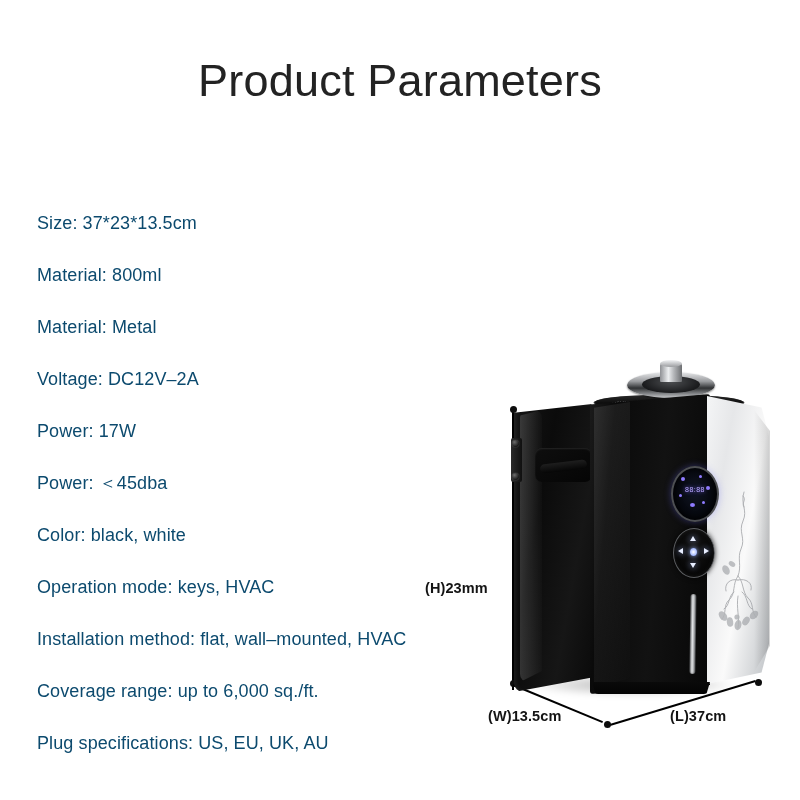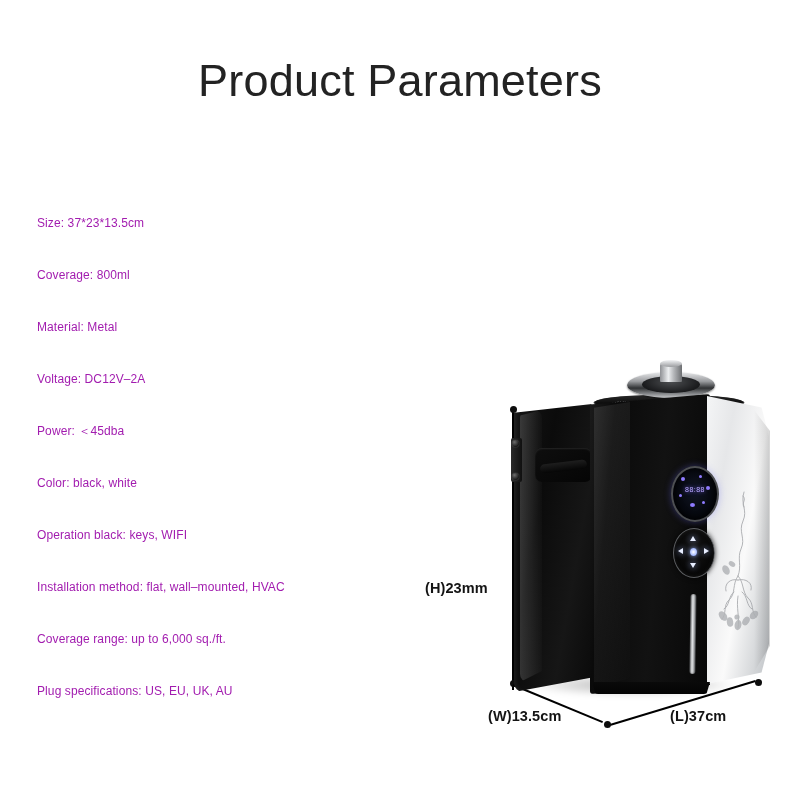--- a/index.html
+++ b/index.html
@@ -29,23 +29,23 @@
   
   .spec-list{
     position:absolute;
     left:37px;
     top:197px;
     width:440px;
   }
   .spec-row{
     height:52px;
     line-height:52px;
-    font-size:12px;
+    font-size:18px;
     font-weight:400;
-    color:#a21caf;
+    color:#0c4a6e;
     white-space:nowrap;
     letter-spacing:0.1px;
   }
 
   
   .figure{
     position:absolute;
     left:480px;
     top:340px;
     width:320px;
@@ -305,26 +305,27 @@
 </style>
 </head>
 <body>
 
 <div id="page">
 
   <div class="title">Product Parameters</div>
 
   <div class="spec-list">
     <div class="spec-row">Size: 37*23*13.5cm</div>
-    <div class="spec-row">Coverage: 800ml</div>
+    <div class="spec-row">Material: 800ml</div>
     <div class="spec-row">Material: Metal</div>
     <div class="spec-row">Voltage: DC12V–2A</div>
+    <div class="spec-row">Power: 17W</div>
     <div class="spec-row">Power: ＜45dba</div>
     <div class="spec-row">Color: black, white</div>
-    <div class="spec-row">Operation black: keys, WIFI</div>
+    <div class="spec-row">Operation mode: keys, HVAC</div>
     <div class="spec-row">Installation method: flat, wall–mounted, HVAC</div>
     <div class="spec-row">Coverage range: up to 6,000 sq./ft.</div>
     <div class="spec-row">Plug specifications: US, EU, UK, AU</div>
   </div>
 
   <div class="figure">
 
     <div class="dim-line v-line"></div>
     <div class="dot dot-v-top"></div>
     <div class="dot dot-v-bot"></div>

